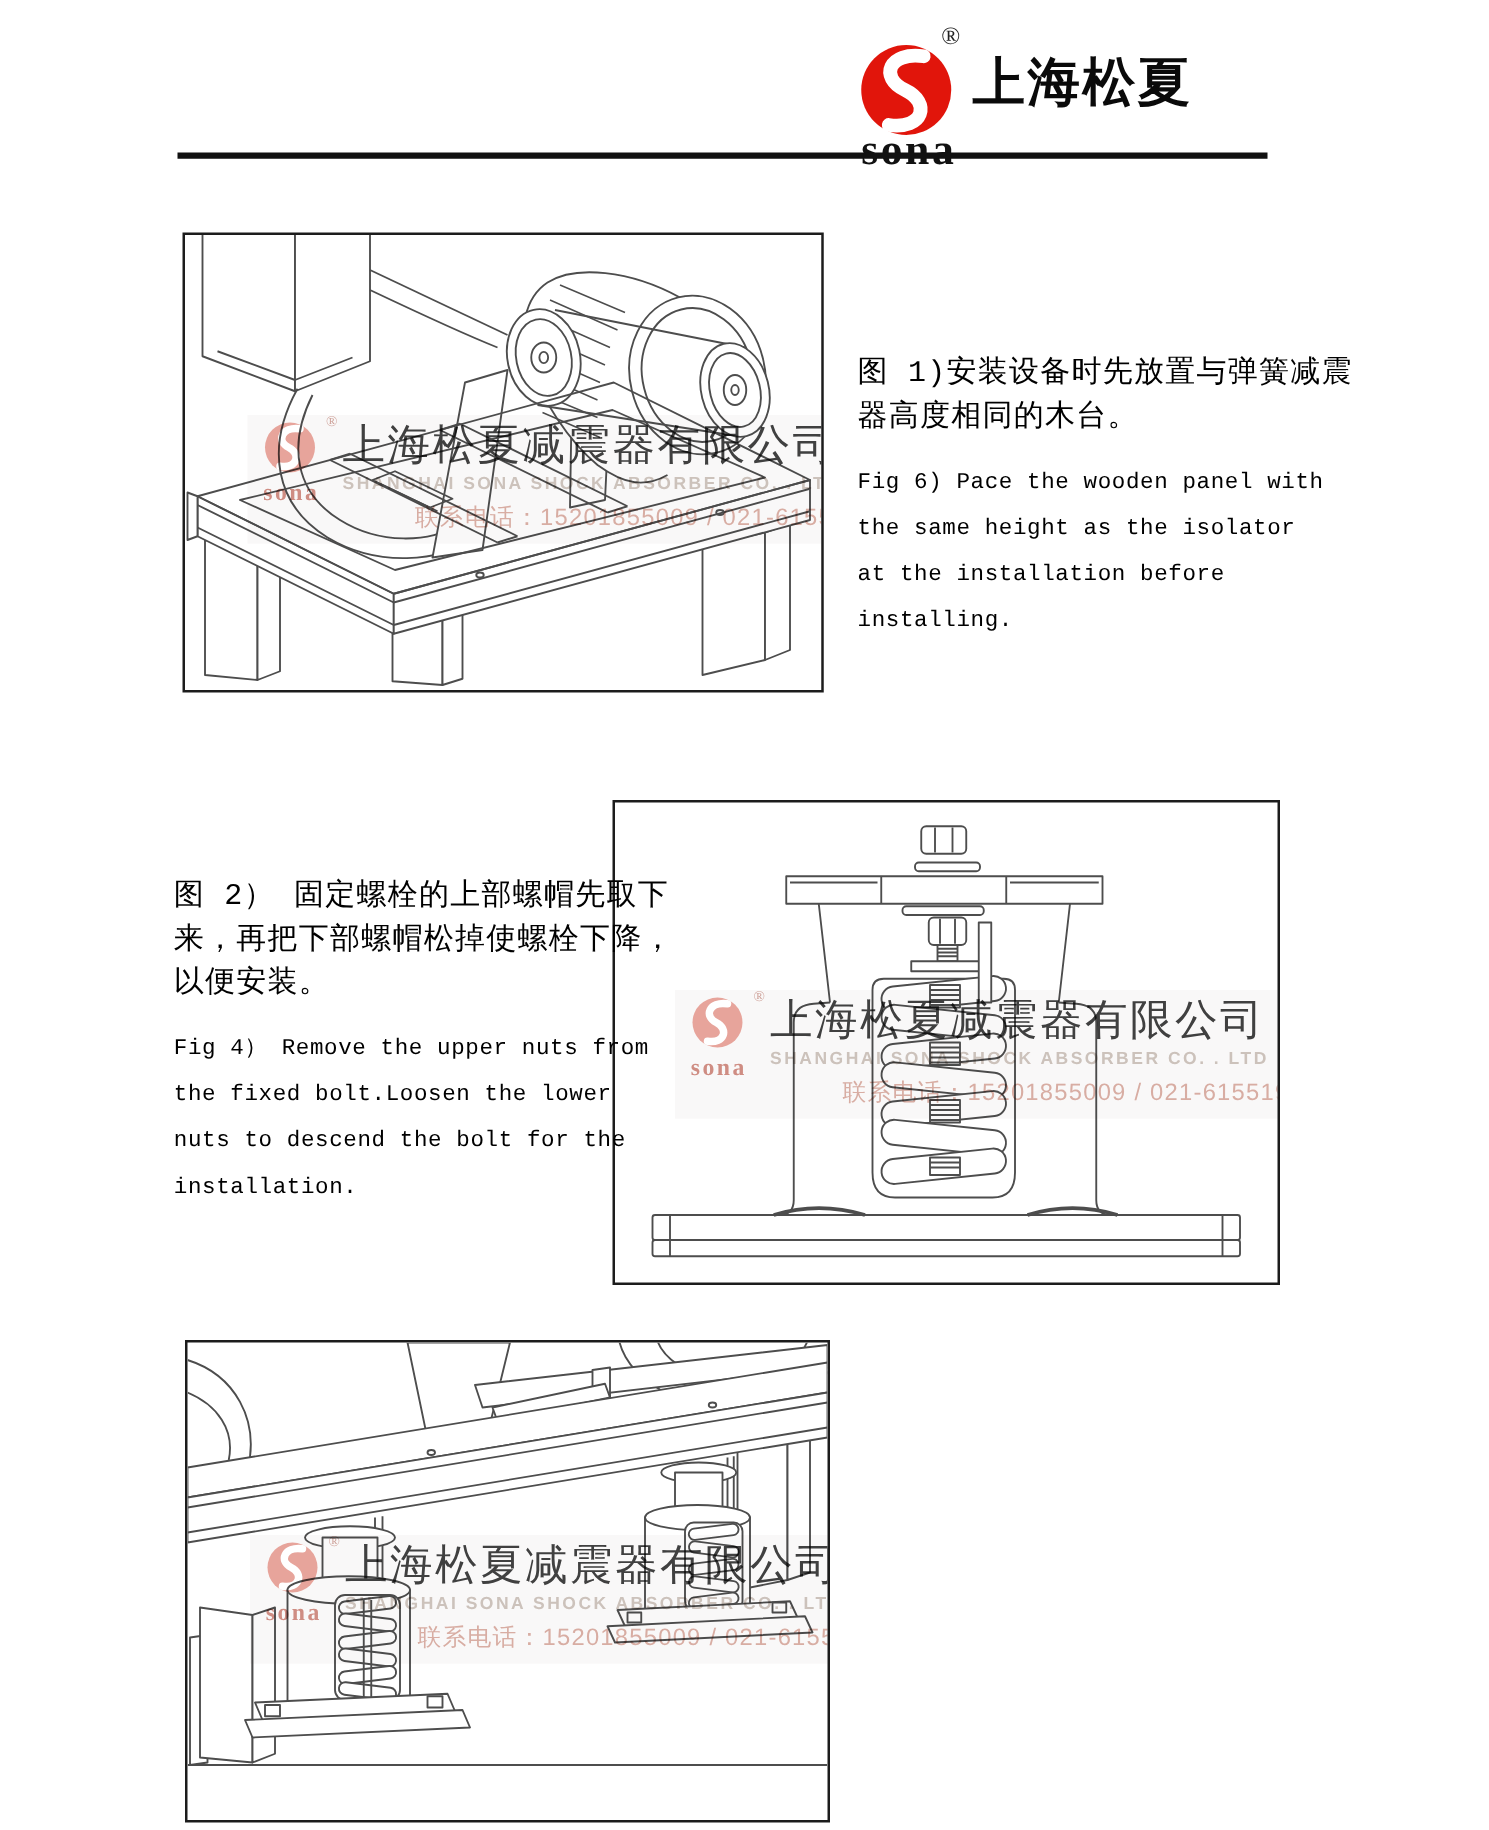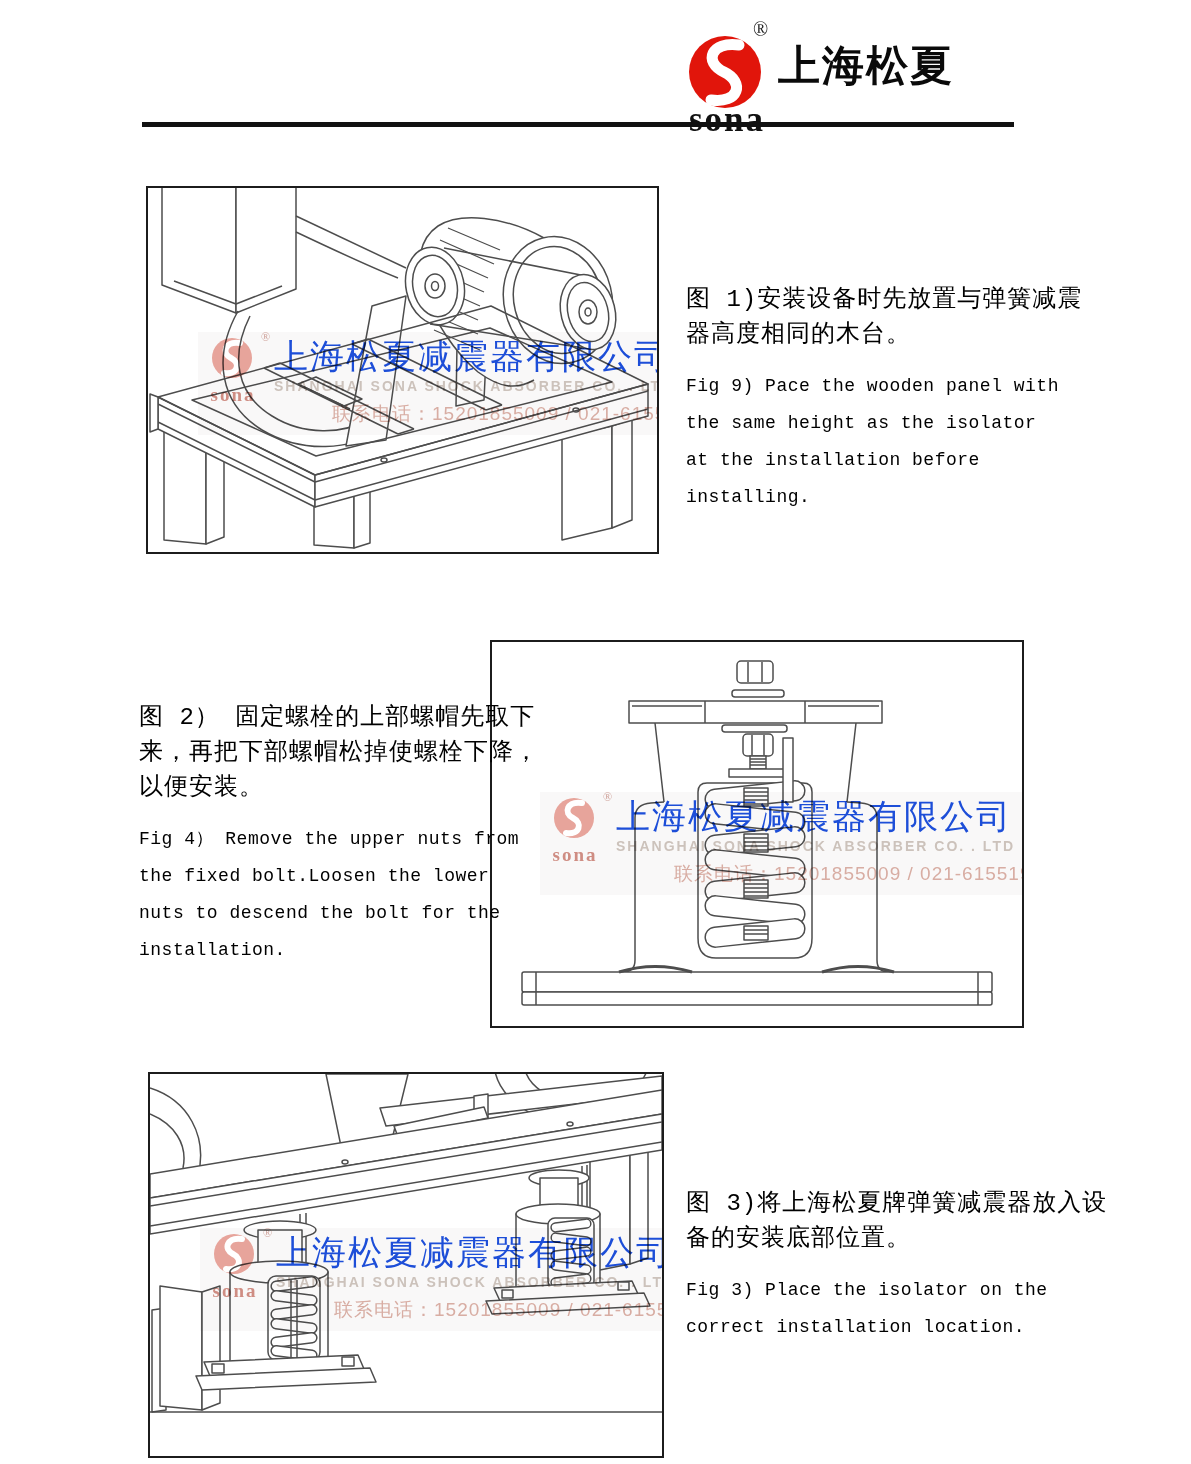--- a/index.html
+++ b/index.html
@@ -23,21 +23,21 @@
   .fig svg.draw{position:absolute;left:0;top:0;}
   
   .wm{position:absolute;display:flex;align-items:flex-start;gap:12px;
       mix-blend-mode:multiply;pointer-events:none;
       background:rgba(168,158,150,0.07);padding:4px 14px 8px 6px;}
   .wm-logo{display:flex;flex-direction:column;align-items:center;position:relative;width:58px;}
   .wm-reg{position:absolute;right:-8px;top:-6px;font-size:12px;color:#cfa39b;
           font-family:"Liberation Serif",serif;}
   .wm-sona{font-family:"Liberation Serif",serif;font-weight:bold;font-size:19px;
            color:#cf8d83;letter-spacing:2px;margin-top:2px;}
-  .wm-cn{font-size:34px;color:#1d4ed8;letter-spacing:2px;white-space:nowrap;line-height:40px;}
+  .wm-cn{font-size:34px;color:#404040;letter-spacing:2px;white-space:nowrap;line-height:40px;}
   .wm-en{font-size:14px;color:#ccc2bb;letter-spacing:2px;white-space:nowrap;
          font-weight:bold;margin-top:2px;}
   .wm-phone{font-size:19px;color:#d8ada3;letter-spacing:1px;white-space:nowrap;
             margin-top:7px;margin-left:58px;}
   .fig1 .wm{left:50px;top:144px;}
   .fig2 .wm{left:48px;top:150px;}
   .fig3 .wm{left:50px;top:154px;}
   
   .caption{position:absolute;color:#000;font-family:"Liberation Mono","DejaVu Sans Mono",monospace;}
   .cap1{left:686px;top:258px;margin-top:24px;}
@@ -129,21 +129,21 @@
         <div class="wm-cn">上海松夏减震器有限公司</div>
         <div class="wm-en">SHANGHAI SONA SHOCK ABSORBER CO. . LTD</div>
         <div class="wm-phone">联系电话：15201855009 / 021-61551911</div>
       </div>
     </div>
   </div>
 
   <div class="caption cap1">
     <div class="cap-cn">图 1)安装设备时先放置与弹簧减震
 器高度相同的木台。</div>
-    <div class="cap-en">Fig 9) Pace the wooden panel with
+    <div class="cap-en">Fig 6) Pace the wooden panel with
 the same height as the isolator
 at the installation before
 installing.</div>
   </div>
 
   <div class="fig fig2">
     <svg class="draw" width="530" height="384" viewBox="0 0 530 384">
       <g stroke="#4d4d4d" stroke-width="1.5" fill="none" stroke-linejoin="round">
 
         <rect x="245" y="19" width="36" height="22" rx="4" fill="#fff"></rect>
@@ -296,20 +296,14 @@
         <span class="wm-sona">sona</span>
       </div>
       <div>
         <div class="wm-cn">上海松夏减震器有限公司</div>
         <div class="wm-en">SHANGHAI SONA SHOCK ABSORBER CO. . LTD</div>
         <div class="wm-phone">联系电话：15201855009 / 021-61551911</div>
       </div>
     </div>
   </div>
 
-  <div class="caption cap3">
-    <div class="cap-cn">图 3)将上海松夏牌弹簧减震器放入设
-备的安装底部位置。</div>
-    <div class="cap-en">Fig 3) Place the isolator on the
-correct installation location.</div>
-  </div>
 
 </div>
 
 </body></html>

